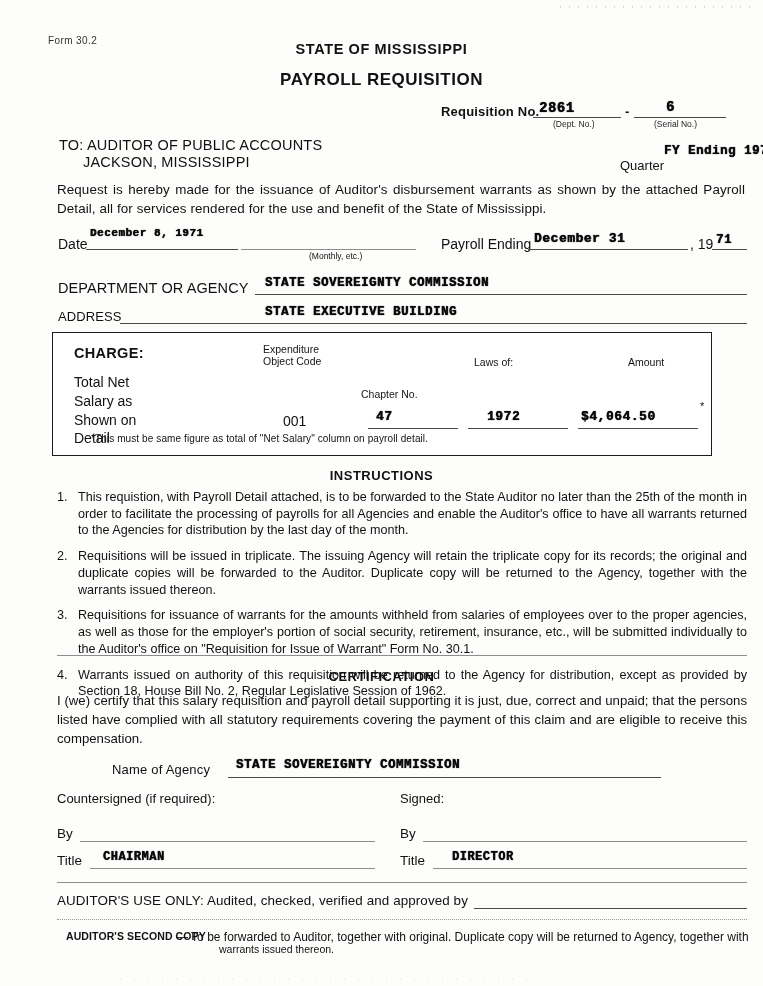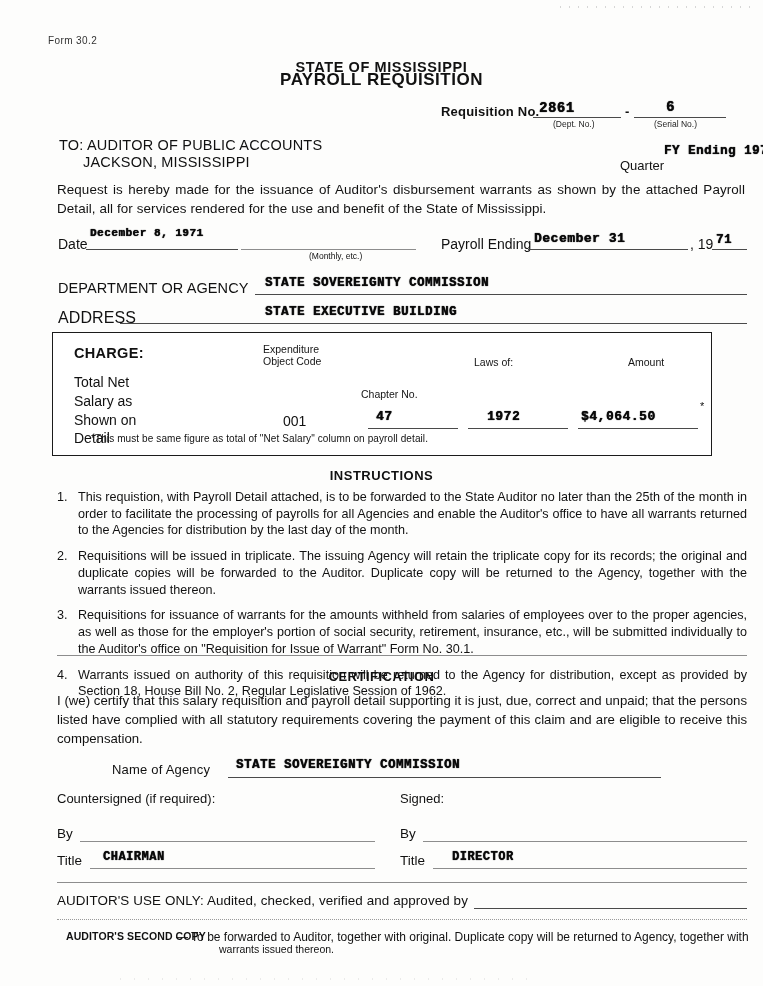--- a/index.html
+++ b/index.html
@@ -42,21 +42,21 @@
     transform:scaleY(1.04);
   }
 
   
   .rule{position:absolute;height:0;border-bottom:1px solid #4a4a4a;}
   .rule.soft{border-bottom:1px solid #8d8d8d;}
   .rule.dot{border-bottom:1px dotted #9a9a9a;}
 
   
   #form-code{left:48px;top:35px;font-size:10px;letter-spacing:.4px;color:#333;}
-  #state-line{left:0;right:0;top:41px;font-size:14.5px;letter-spacing:.6px;margin-top:18px;}
+  #state-line{left:0;right:0;top:41px;font-size:14.5px;letter-spacing:.6px;}
   #doc-title{left:0;right:0;top:70px;font-size:17px;letter-spacing:.5px;}
 
   #req-label{left:441px;top:104px;font-size:13px;letter-spacing:.2px;}
   #req-dept-val{left:539px;top:100px;font-size:14px;}
   #req-dash{left:625px;top:104px;font-size:13px;font-weight:bold;}
   #req-serial-val{left:666px;top:99px;font-size:14px;}
   #dept-no-cap{left:553px;top:119px;font-size:8.5px;color:#222;}
   #serial-no-cap{left:654px;top:119px;font-size:8.5px;color:#222;}
 
   #to-line1{left:59px;top:137px;font-size:14.5px;letter-spacing:.2px;}
@@ -75,21 +75,21 @@
   #date-val{left:90px;top:227px;font-size:11px;}
   #monthly-cap{left:309px;top:251px;font-size:8.5px;}
   #payroll-end-label{left:441px;top:236px;font-size:14px;}
   #payroll-end-val{left:534px;top:231px;font-size:13px;}
   #comma-19{left:690px;top:236px;font-size:14px;}
   #year-val{left:716px;top:233px;font-size:12.5px;}
 
   
   #dept-label{left:58px;top:280px;font-size:14.5px;letter-spacing:.1px;}
   #dept-val{left:265px;top:276px;font-size:12.5px;}
-  #addr-label{left:58px;top:309px;font-size:16px;letter-spacing:.1px;}
+  #addr-label{left:58px;top:309px;font-size:13px;letter-spacing:.1px;}
   #addr-val{left:265px;top:305px;font-size:12.5px;}
 
   
   #charge-box{
     position:absolute;left:52px;top:332px;width:658px;height:122px;
     border:1.6px solid #1b1b1b;background:#fff;
   }
   #charge-title{left:74px;top:345px;font-size:14.5px;letter-spacing:.3px;}
   .col-head{font-size:10.5px;line-height:1.18;color:#151515;}
   #col-exp{left:263px;top:343px;}

